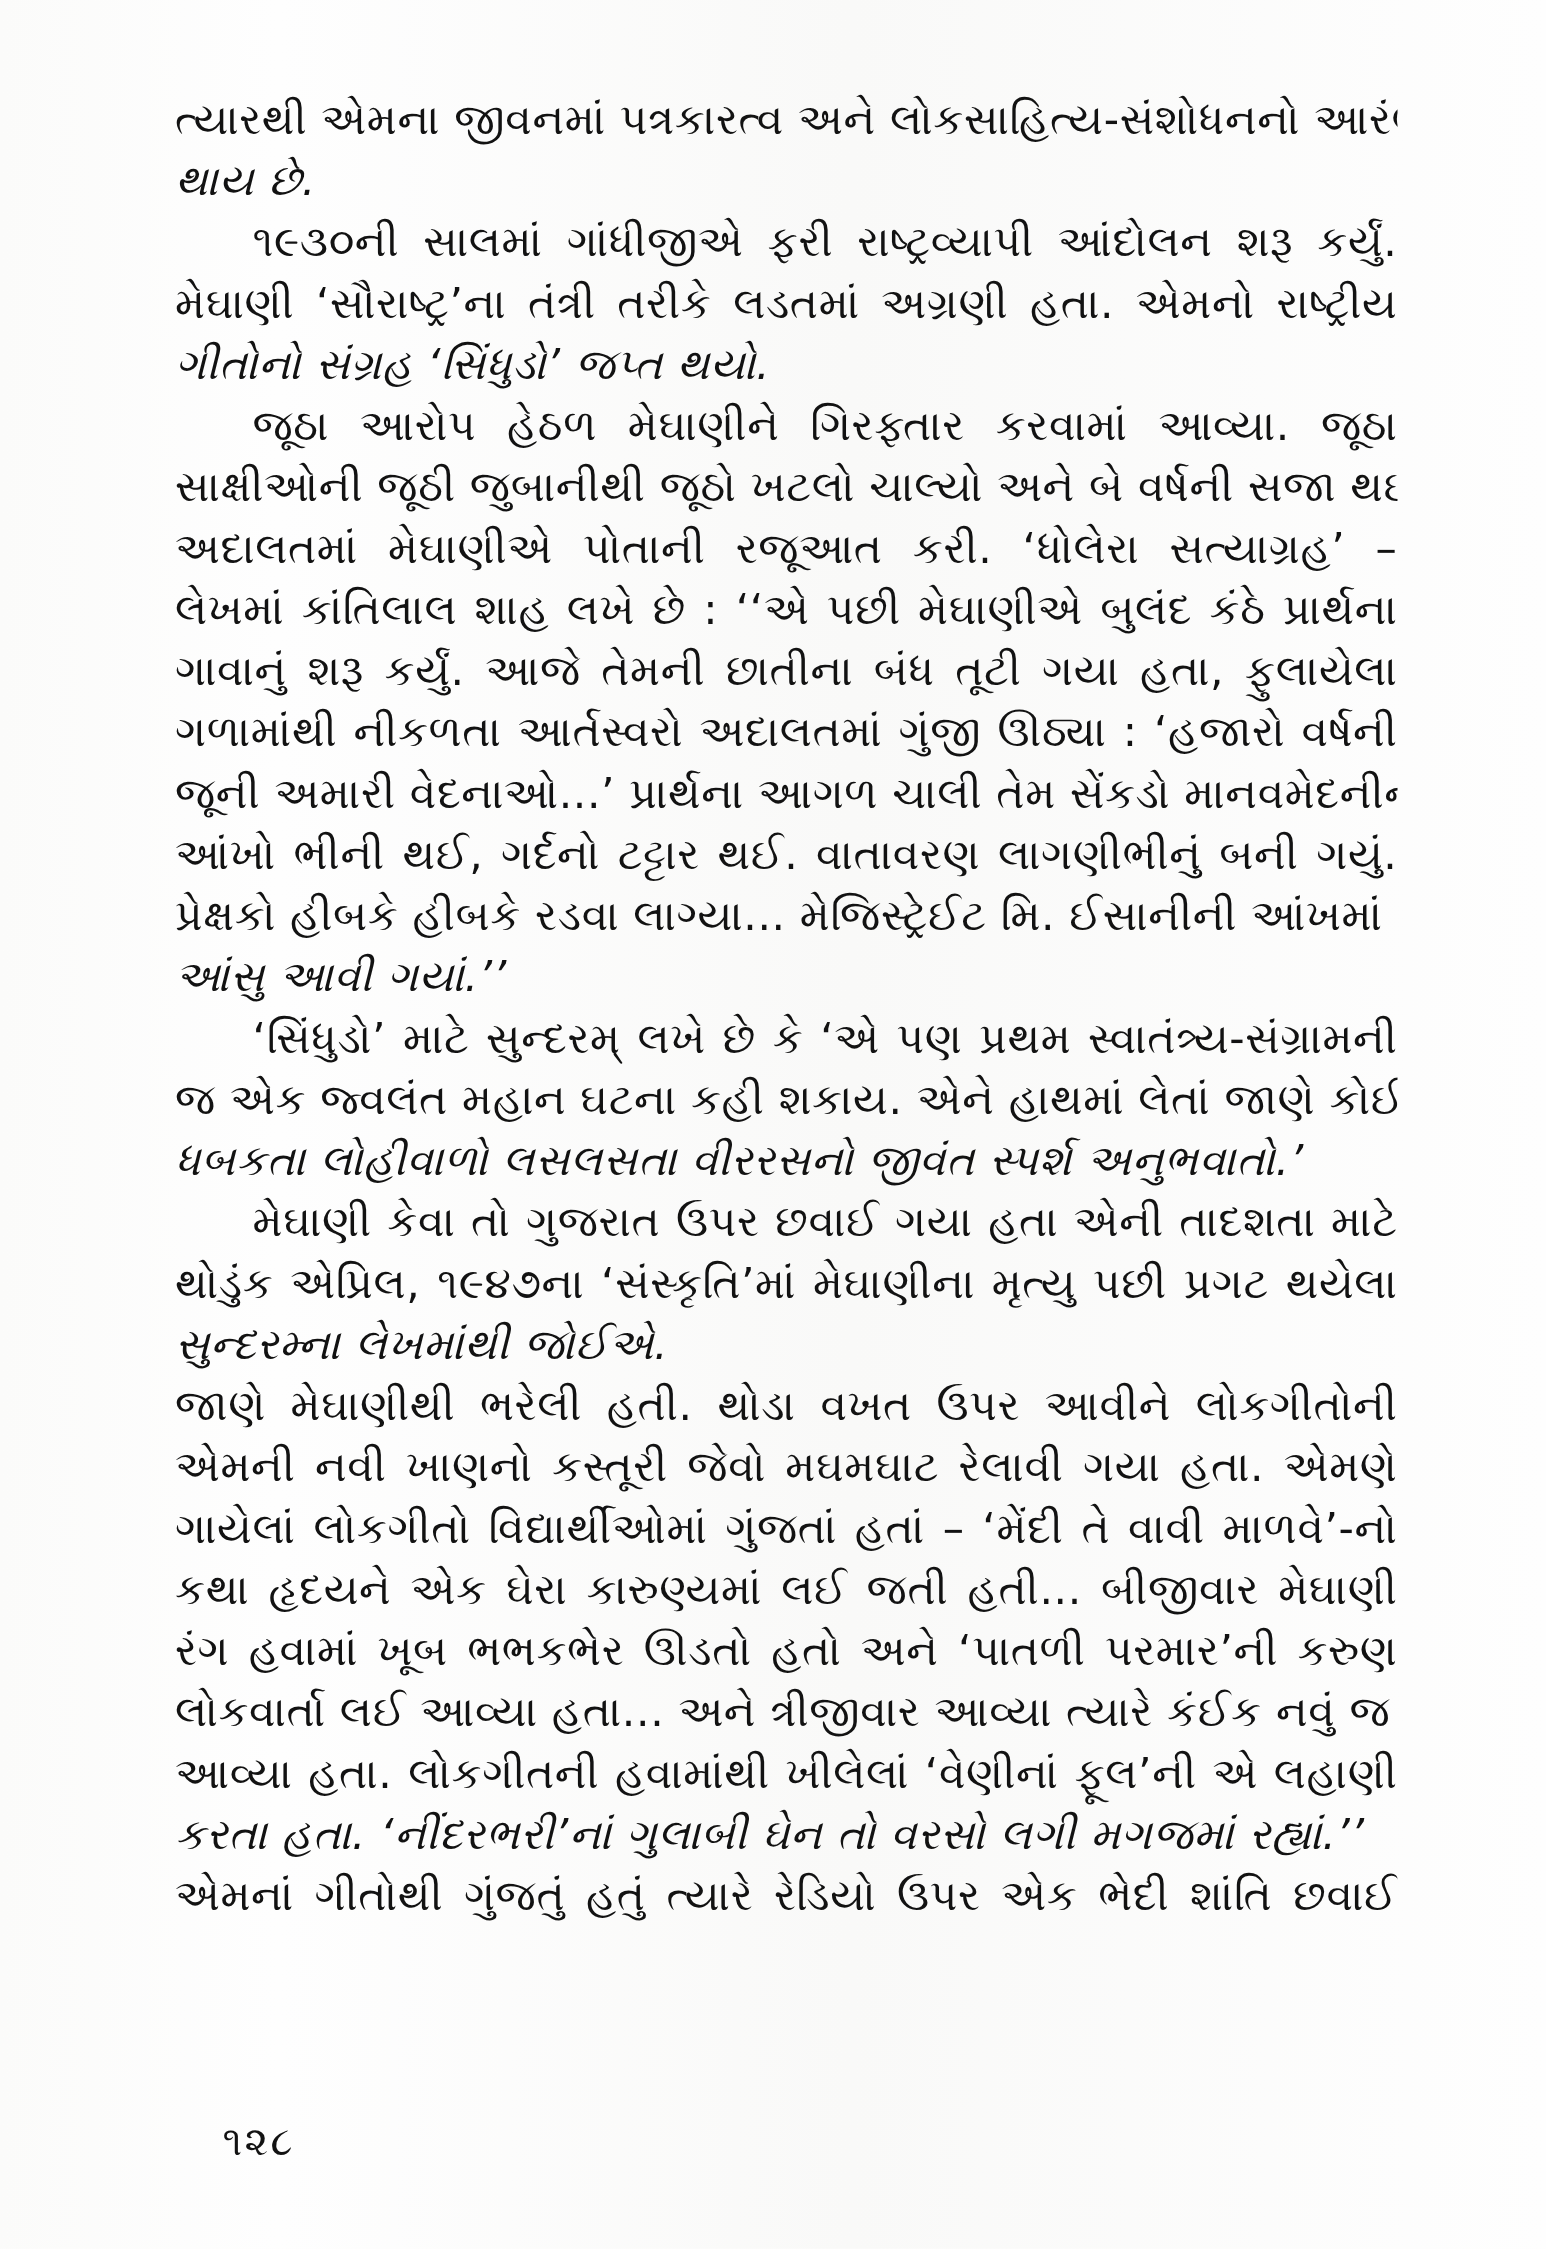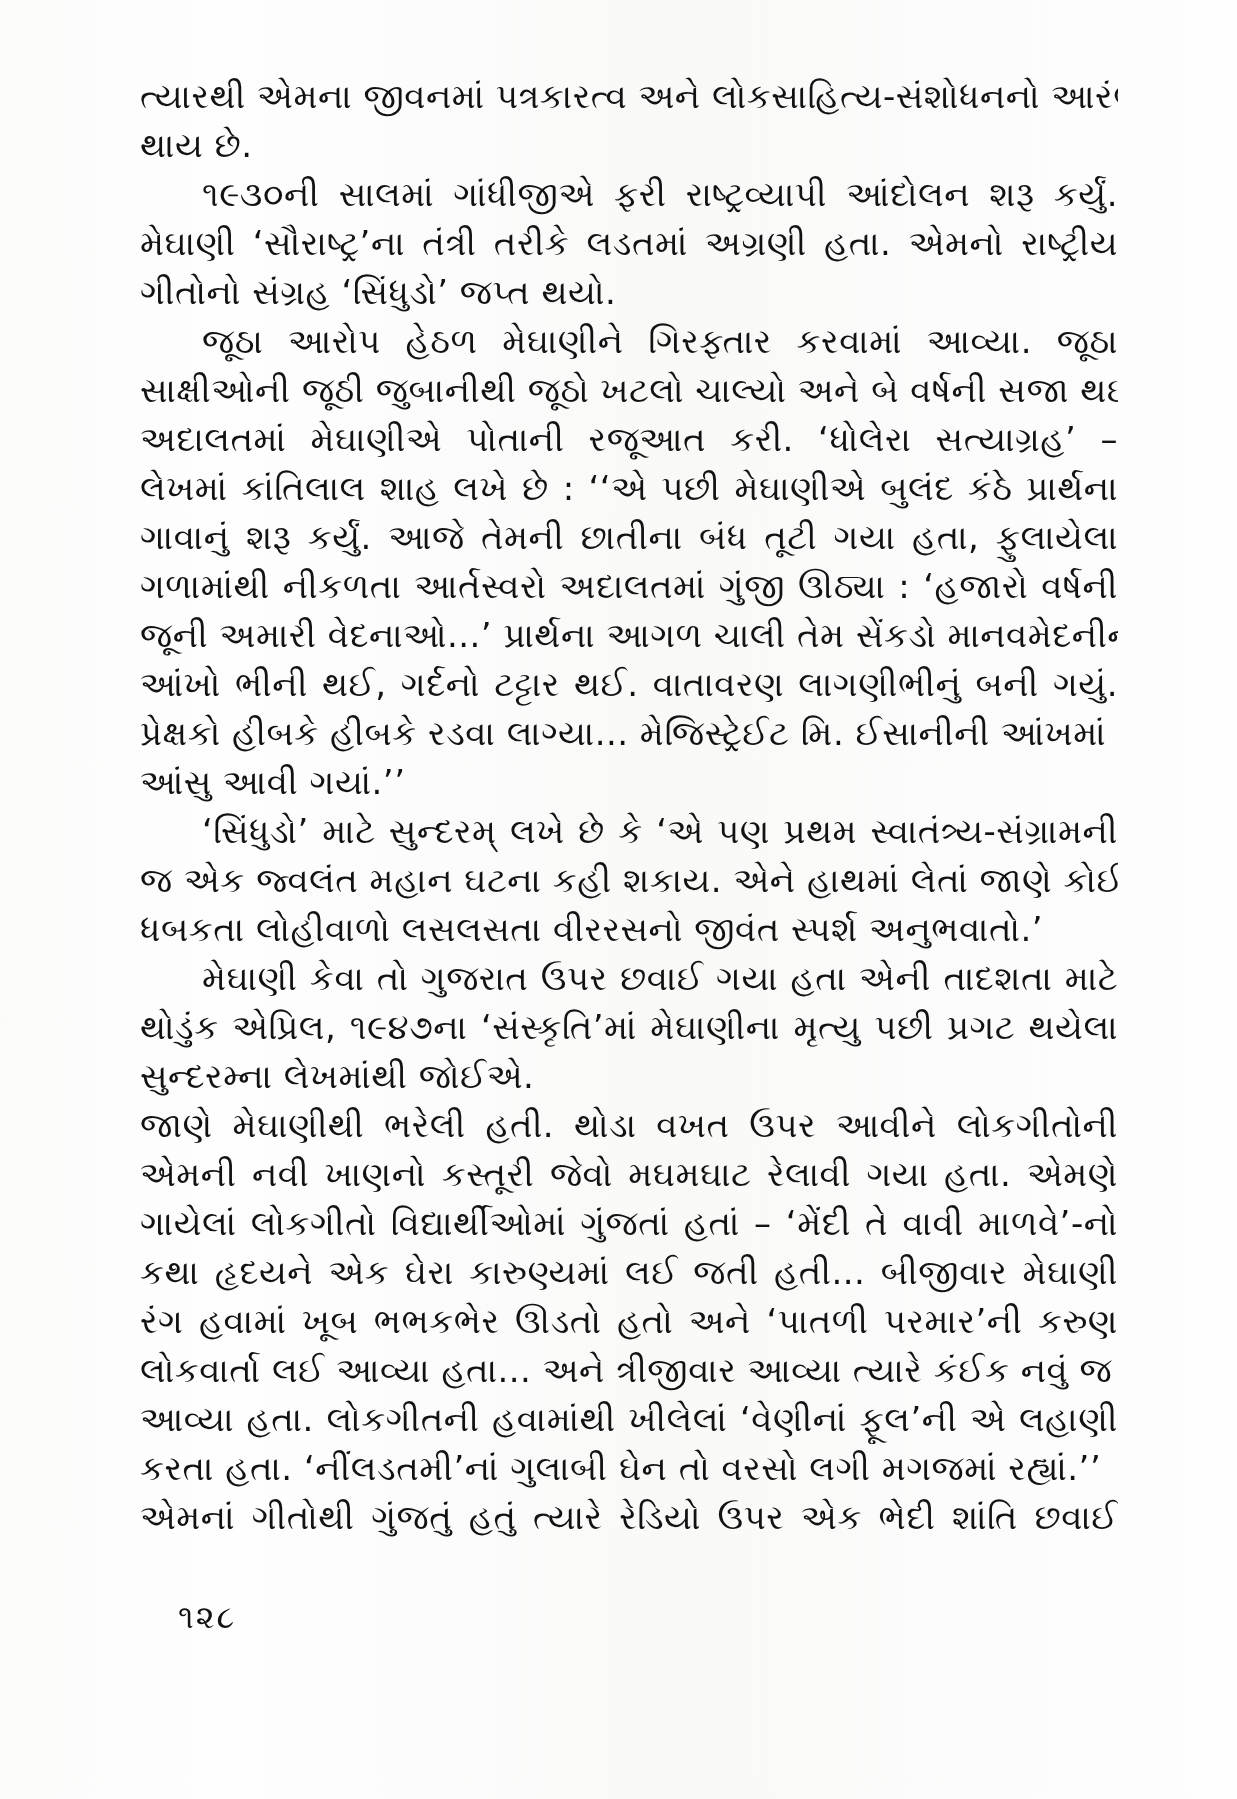--- a/index.html
+++ b/index.html
@@ -39,25 +39,26 @@
     text-align-last: justify;
     overflow: hidden;
     white-space: nowrap;
   }
   .line.indent {
     text-indent: 62px;
   }
   .line.final {
     text-align: left;
     text-align-last: left;
+    font-style: italic;
   }
   .page-number {
     position: absolute;
     left: 178px;
-    top: 1593px;
+    top: 1689px;
     font-size: 32px;
     line-height: 49px;
     letter-spacing: 2px;
   }
 </style>
 </head>
 <body>
 
 <div class="page">
   <div class="text-block">
@@ -93,20 +94,20 @@
         <div class="line final">સુન્દરમ્ના લેખમાંથી જોઈએ.</div>
       </div>
       <div class="paragraph">
         <div class="line">જાણે મેઘાણીથી ભરેલી હતી. થોડા વખત ઉપર આવીને લોકગીતોની</div>
         <div class="line">એમની નવી ખાણનો કસ્તૂરી જેવો મઘમઘાટ રેલાવી ગયા હતા. એમણે</div>
         <div class="line">ગાયેલાં લોકગીતો વિદ્યાર્થીઓમાં ગુંજતાં હતાં – ‘મેંદી તે વાવી માળવે’-નો</div>
         <div class="line">કથા હૃદયને એક ઘેરા કારુણ્યમાં લઈ જતી હતી... બીજીવાર મેઘાણી</div>
         <div class="line">રંગ હવામાં ખૂબ ભભકભેર ઊડતો હતો અને ‘પાતળી પરમાર’ની કરુણ</div>
         <div class="line">લોકવાર્તા લઈ આવ્યા હતા... અને ત્રીજીવાર આવ્યા ત્યારે કંઈક નવું જ લઈ</div>
         <div class="line">આવ્યા હતા. લોકગીતની હવામાંથી ખીલેલાં ‘વેણીનાં ફૂલ’ની એ લહાણી</div>
-        <div class="line final">કરતા હતા. ‘નીંલડતમી’નાં ગુલાબી ઘેન તો વરસો લગી મગજમાં રહ્યાં.’’</div>
+        <div class="line final">કરતા હતા. ‘નીંદરભરી’નાં ગુલાબી ઘેન તો વરસો લગી મગજમાં રહ્યાં.’’</div>
       </div>
       <div class="paragraph">
         <div class="line">એમનાં ગીતોથી ગુંજતું હતું ત્યારે રેડિયો ઉપર એક ભેદી શાંતિ છવાઈ</div>
       </div>
     </div>
   <div class="page-number">૧૨૮</div>
 </div>
 
 </body></html>

